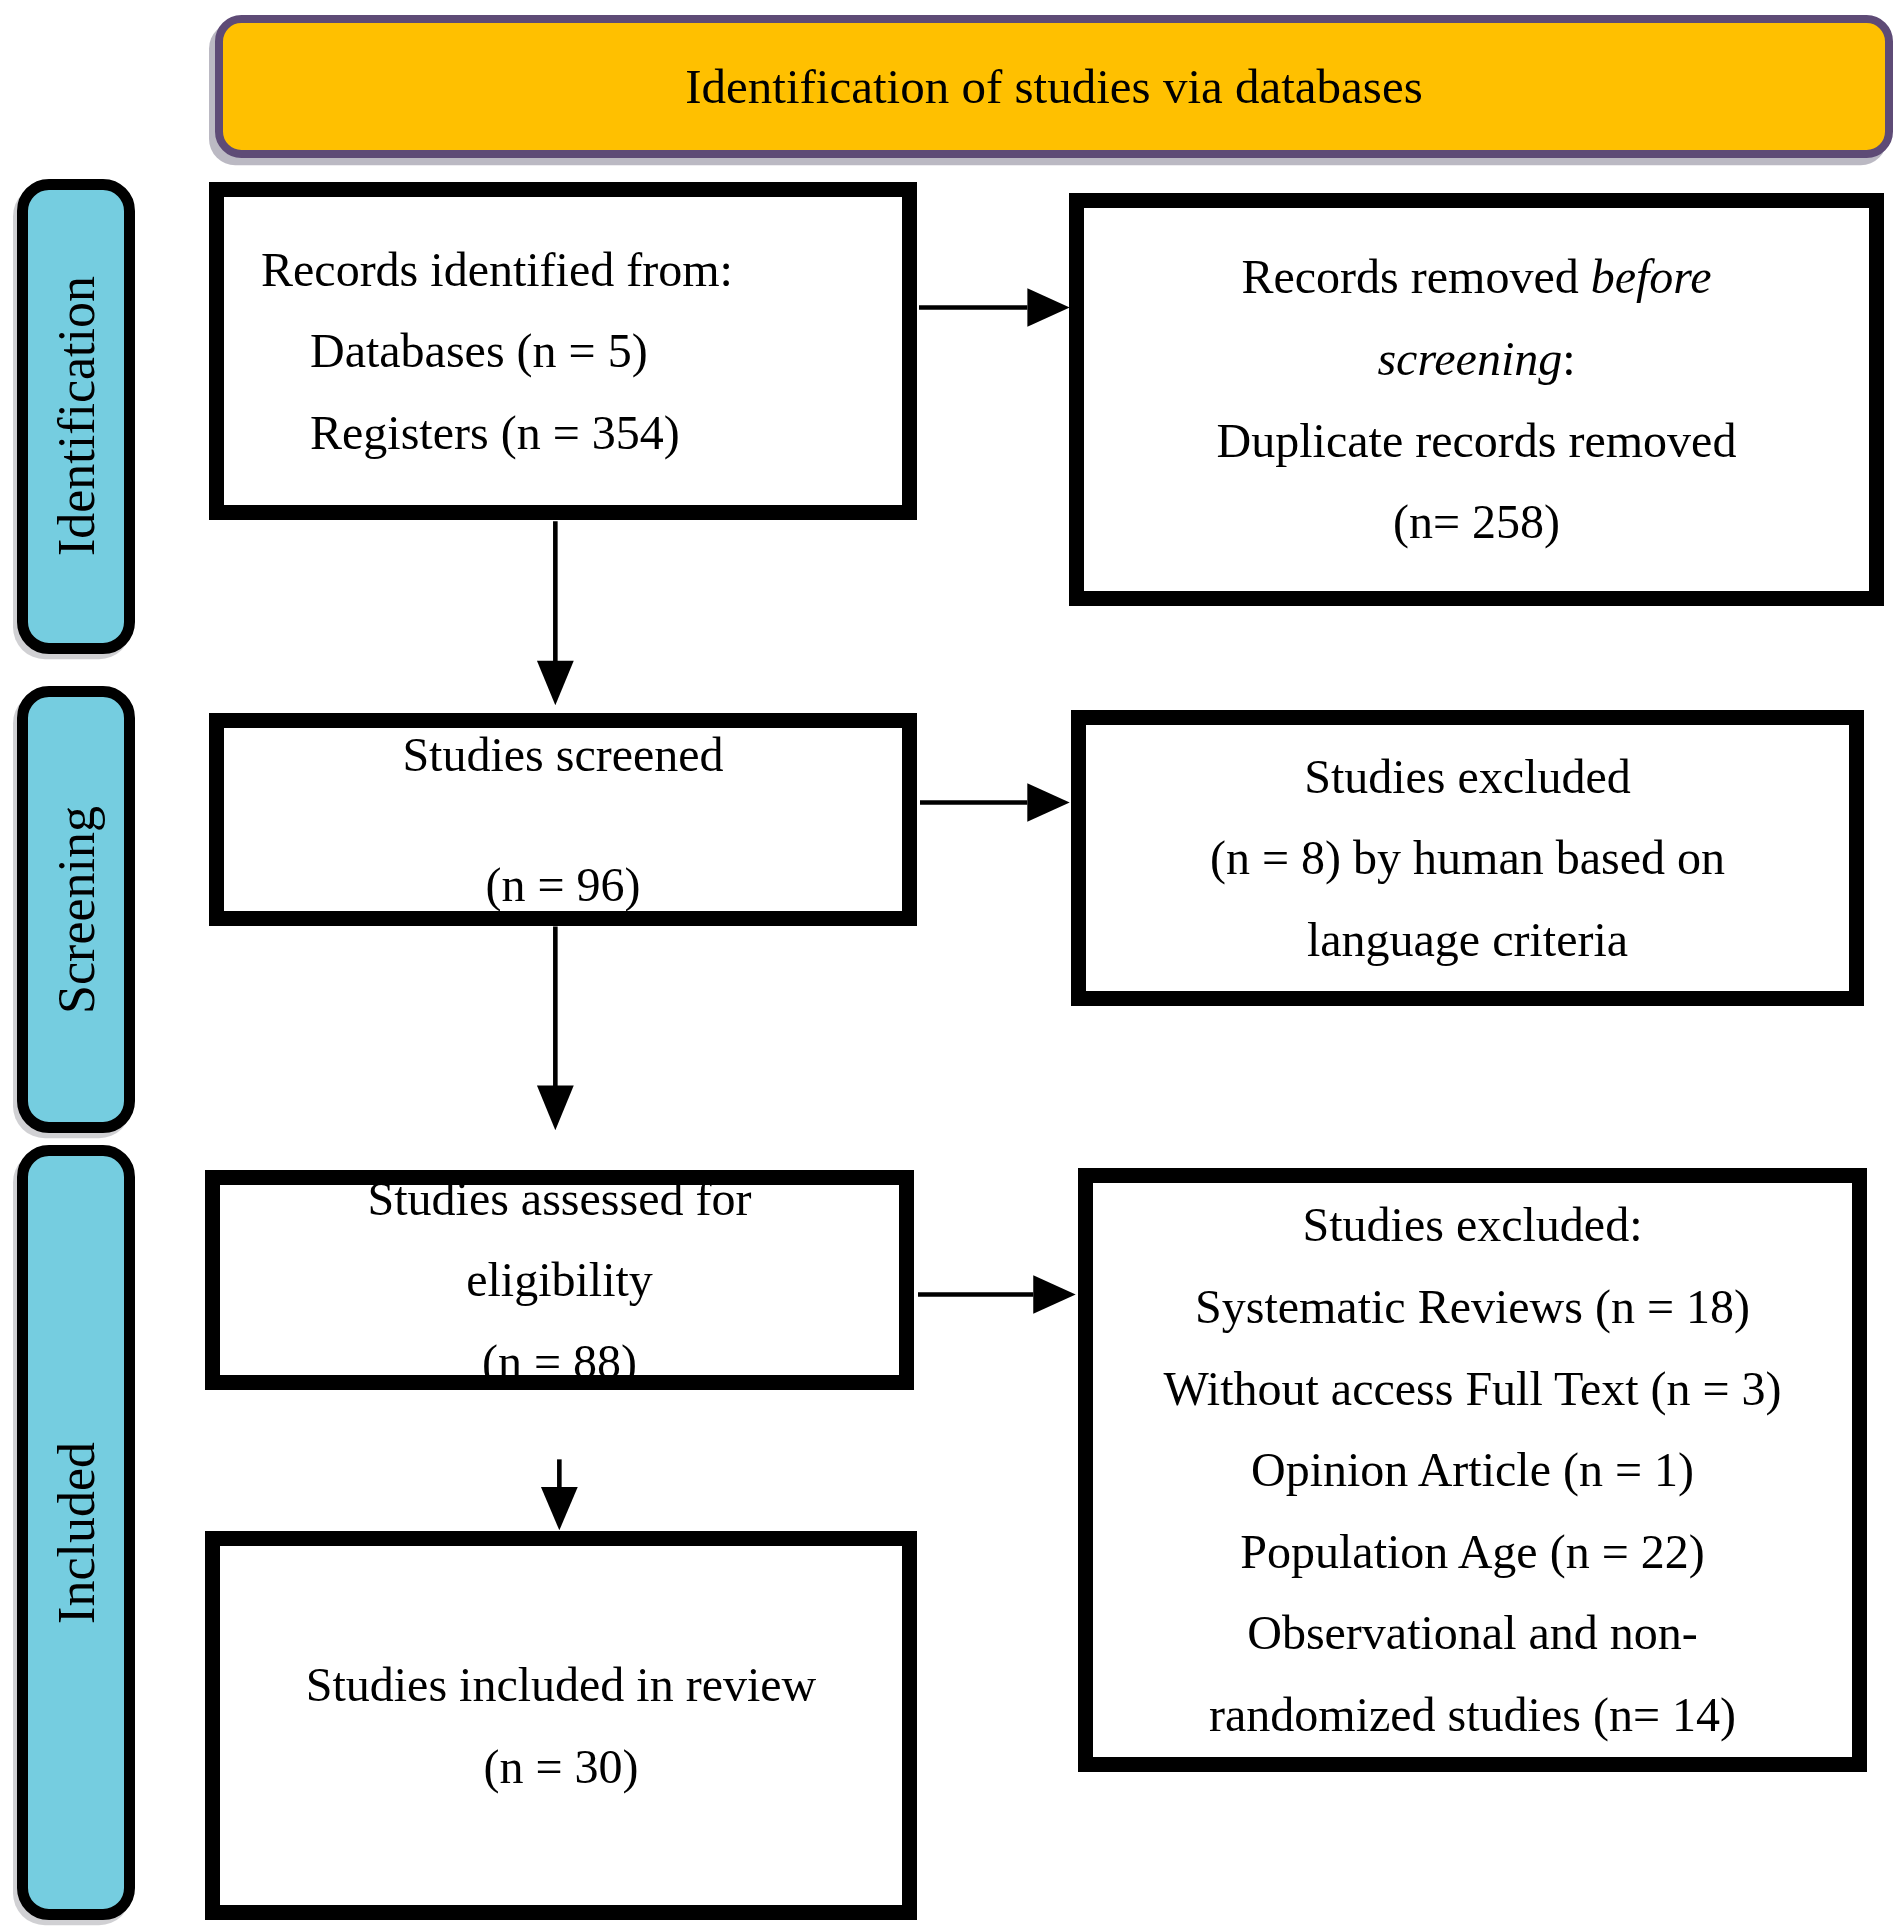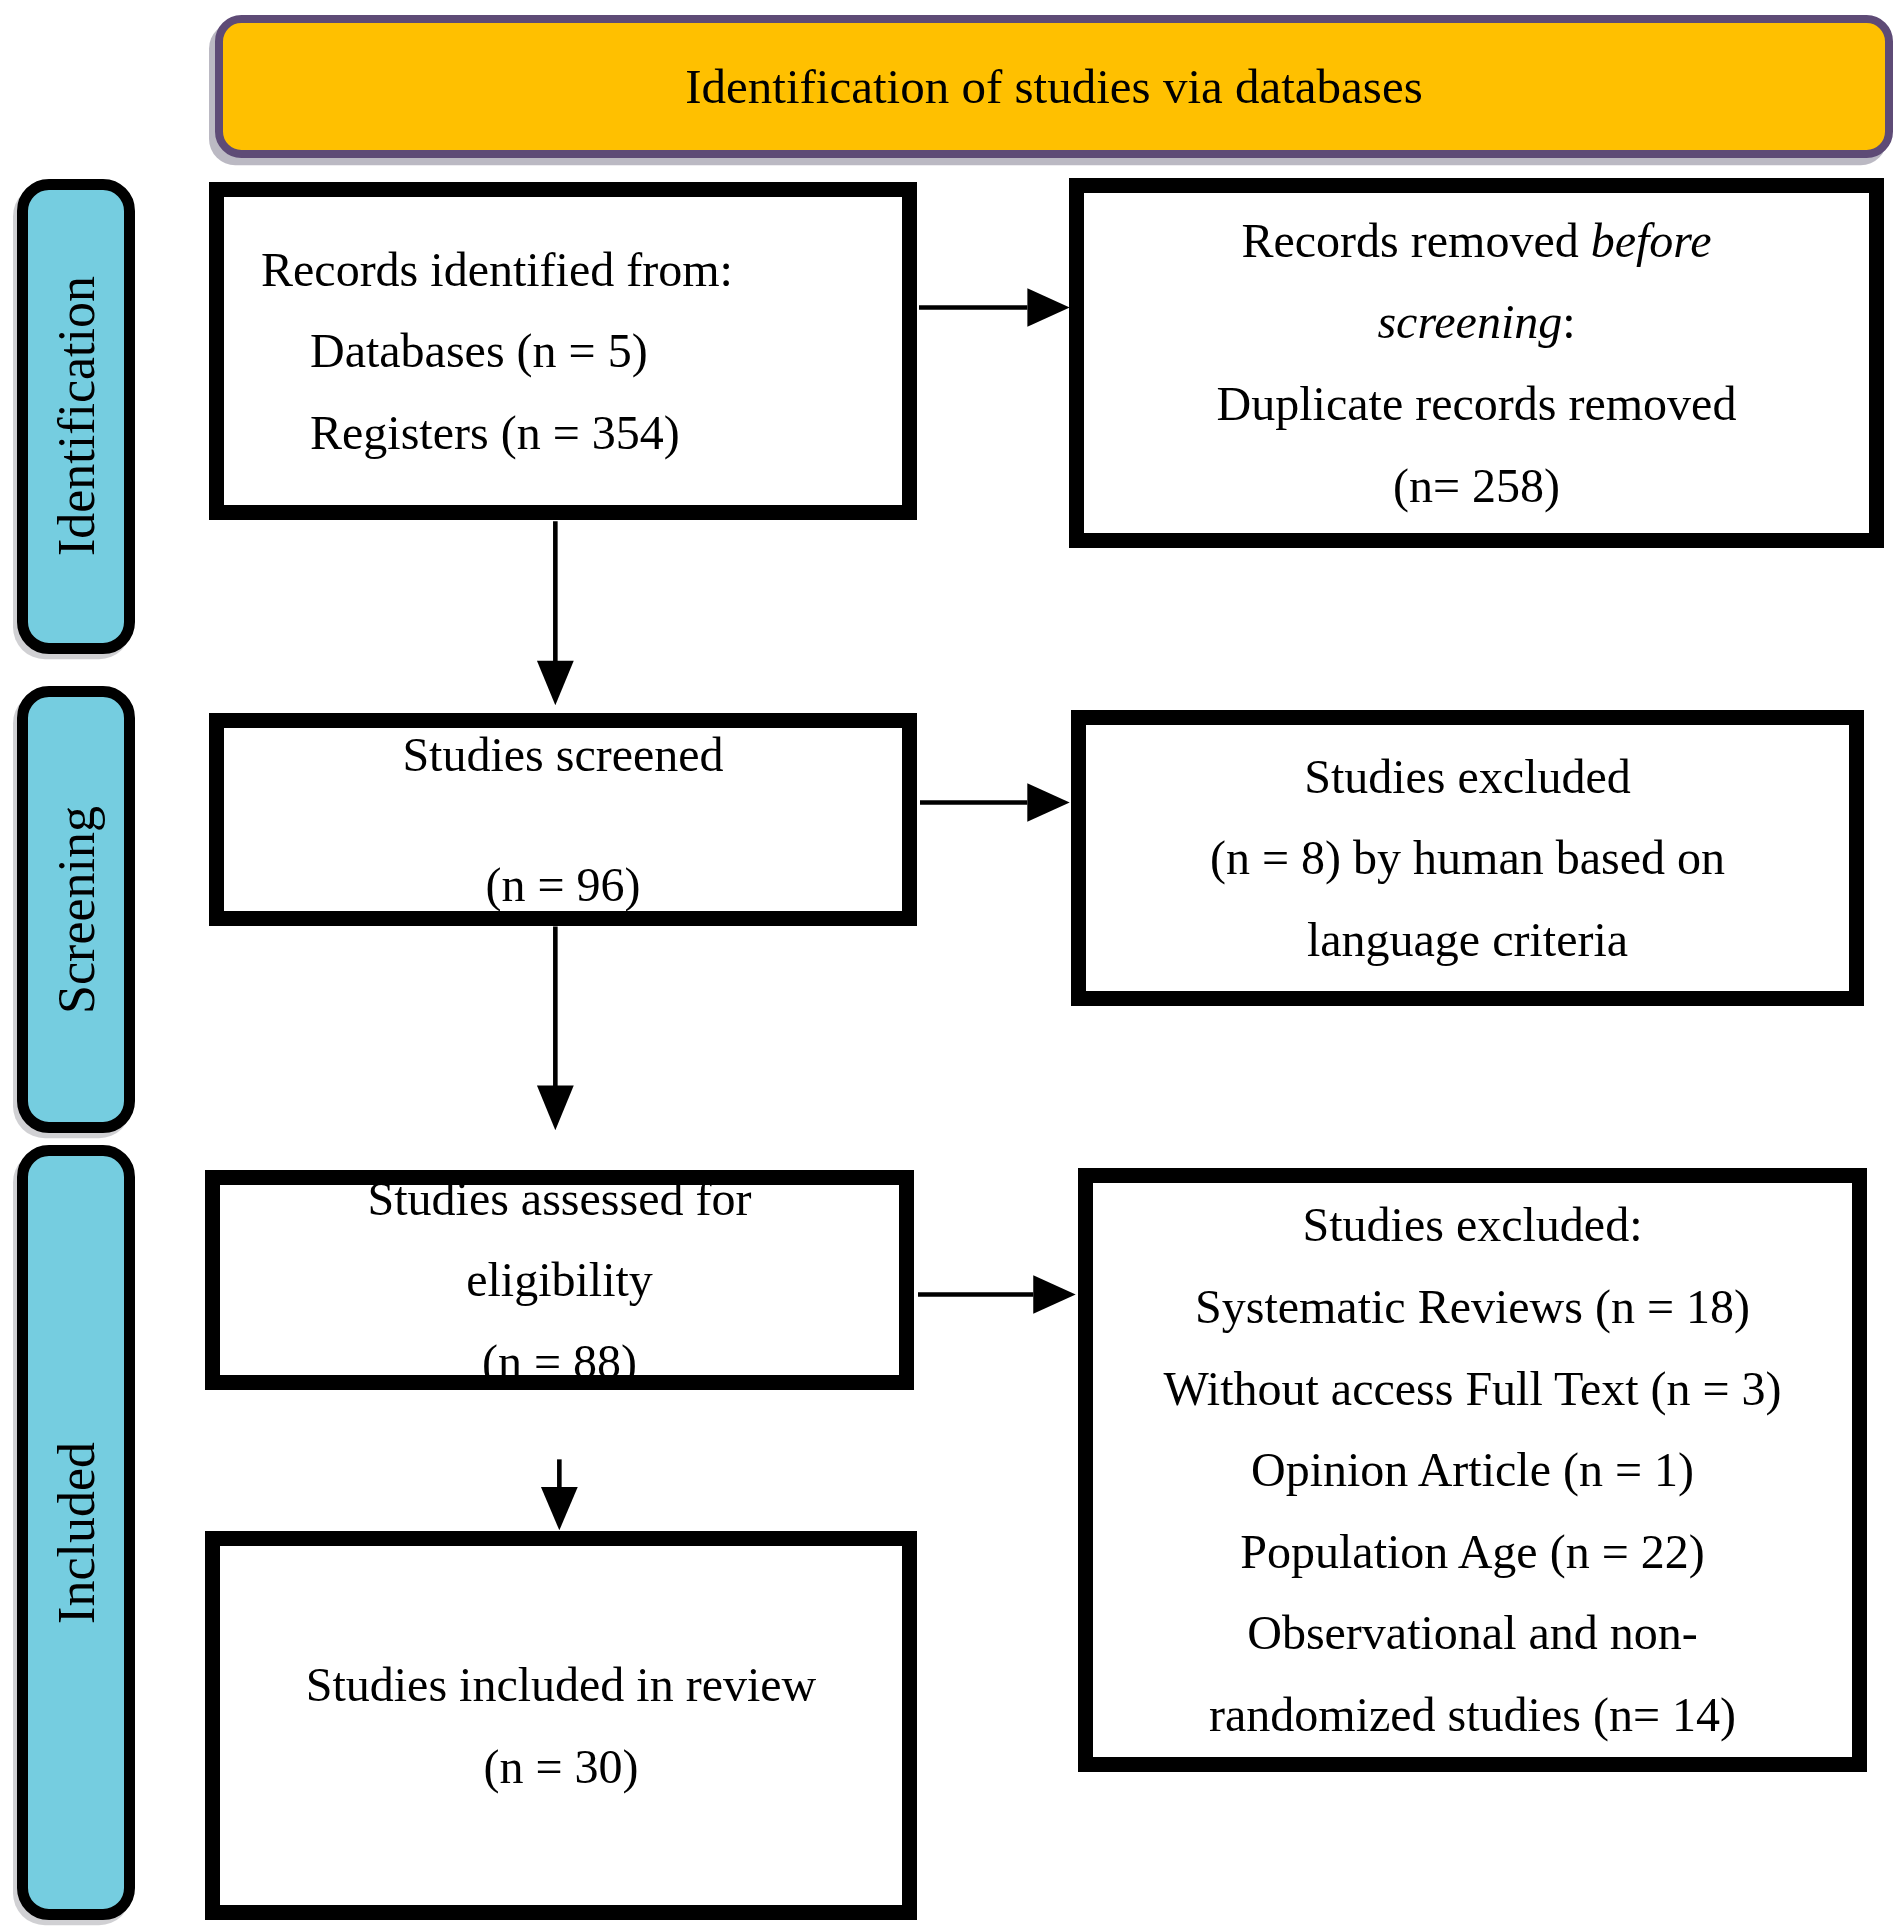--- a/index.html
+++ b/index.html
@@ -47,21 +47,21 @@
   #label-included{top:1145px;height:775px;}
   .fbox{
     position:absolute;background:#fff;
     border:15px solid var(--box-border);
     box-sizing:border-box;
     display:flex;flex-direction:column;justify-content:center;
     font-size:48px;line-height:1.7;text-align:center;
   }
   #box-r1l{left:209px;top:182px;width:708px;height:338px;text-align:left;padding-left:37px;}
   #box-r1l .ind{margin-left:49px;}
-  #box-r1r{left:1069px;top:178px;width:815px;height:370px;}
+  #box-r1r{left:1069px;top:193px;width:815px;height:413px;}
   #box-r2l{left:209px;top:713px;width:708px;height:213px;gap:48px;}
   #box-r2r{left:1071px;top:710px;width:793px;height:296px;}
   #box-r3l{left:205px;top:1170px;width:709px;height:220px;}
   #box-r3r{left:1078px;top:1168px;width:789px;height:604px;}
   #box-r4l{left:205px;top:1531px;width:712px;height:389px;}
   .arrow{position:absolute;}
   .arrow line{stroke:#000;stroke-width:7;}
   .arrow polygon{fill:#000;}
   .it{font-style:italic;}
 </style>

